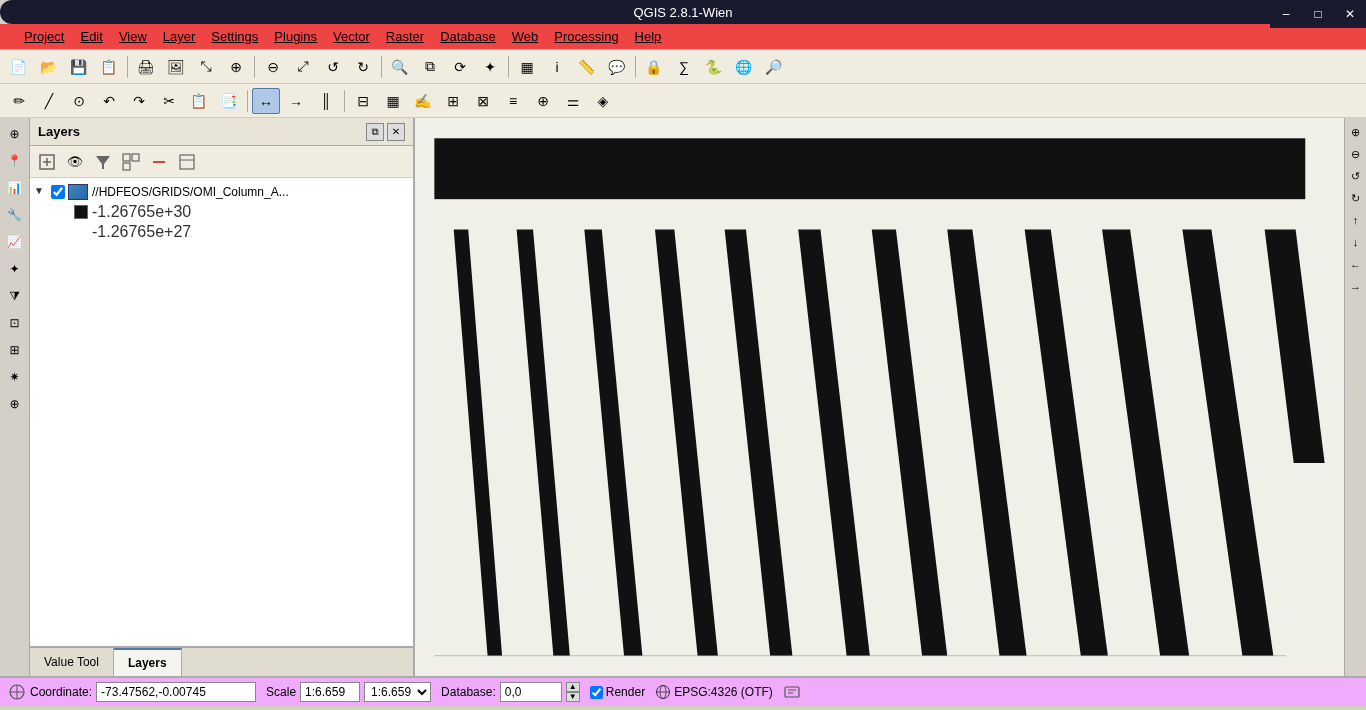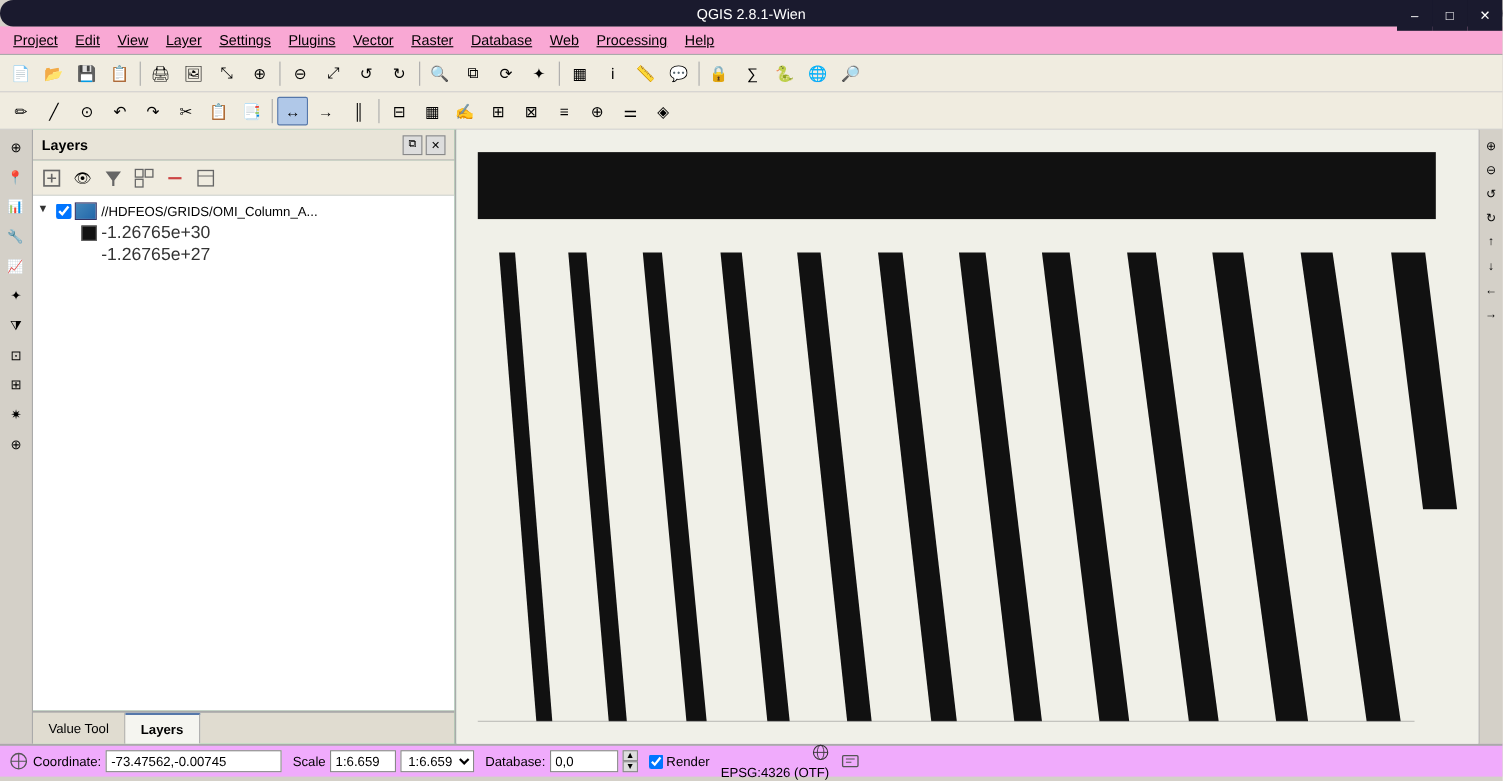--- a/index.html
+++ b/index.html
@@ -32,25 +32,25 @@
       border: none;
       background: #1a1a2e;
       color: white;
       font-size: 12px;
       cursor: pointer;
       display: flex; align-items: center; justify-content: center;
     }
 
     
     #menubar {
-      background: #f9a8d4;
+      background: #ef4444;
       display: flex;
       align-items: center;
       height: 26px;
-      padding: 0 4px;
+      padding: 0 16px;
       border-bottom: 1px solid #aaa;
     }
     .menu-item {
       padding: 3px 8px;
       cursor: pointer;
       font-size: 13px;
       text-decoration: underline;
       color: #000;
     }
 
@@ -84,21 +84,21 @@
 
     
     #main {
       display: flex;
       height: calc(710px - 28px - 26px - 34px - 34px - 30px);
     }
 
     
     #left-panel {
       width: 385px;
-      background: #86efac;
+      background: #0ea5e9;
       border-right: 2px solid #aaa;
       display: flex;
       flex-direction: column;
     }
 
     
     #layers-header {
       background: #e8e4d8;
       border-bottom: 1px solid #aaa;
       padding: 4px 8px;
@@ -299,23 +299,22 @@
       background: #ddd;
       cursor: pointer;
       font-size: 8px;
       display: flex; align-items: center; justify-content: center;
       line-height: 1;
     }
     .render-check {
       display: flex; align-items: center; gap: 3px;
     }
     .epsg-item {
-      display: flex; align-items: flex-end; gap: 3px;
-      cursor: pointer;
-      flex-direction: column;
+      display: flex; align-items: center; gap: 3px;
+      cursor: pointer;
     }
 
     
     .tb-btn.active {
       background: #b0c8e8;
       border: 1px solid #5577aa;
     }
   </style>
 </head>
 <body>

